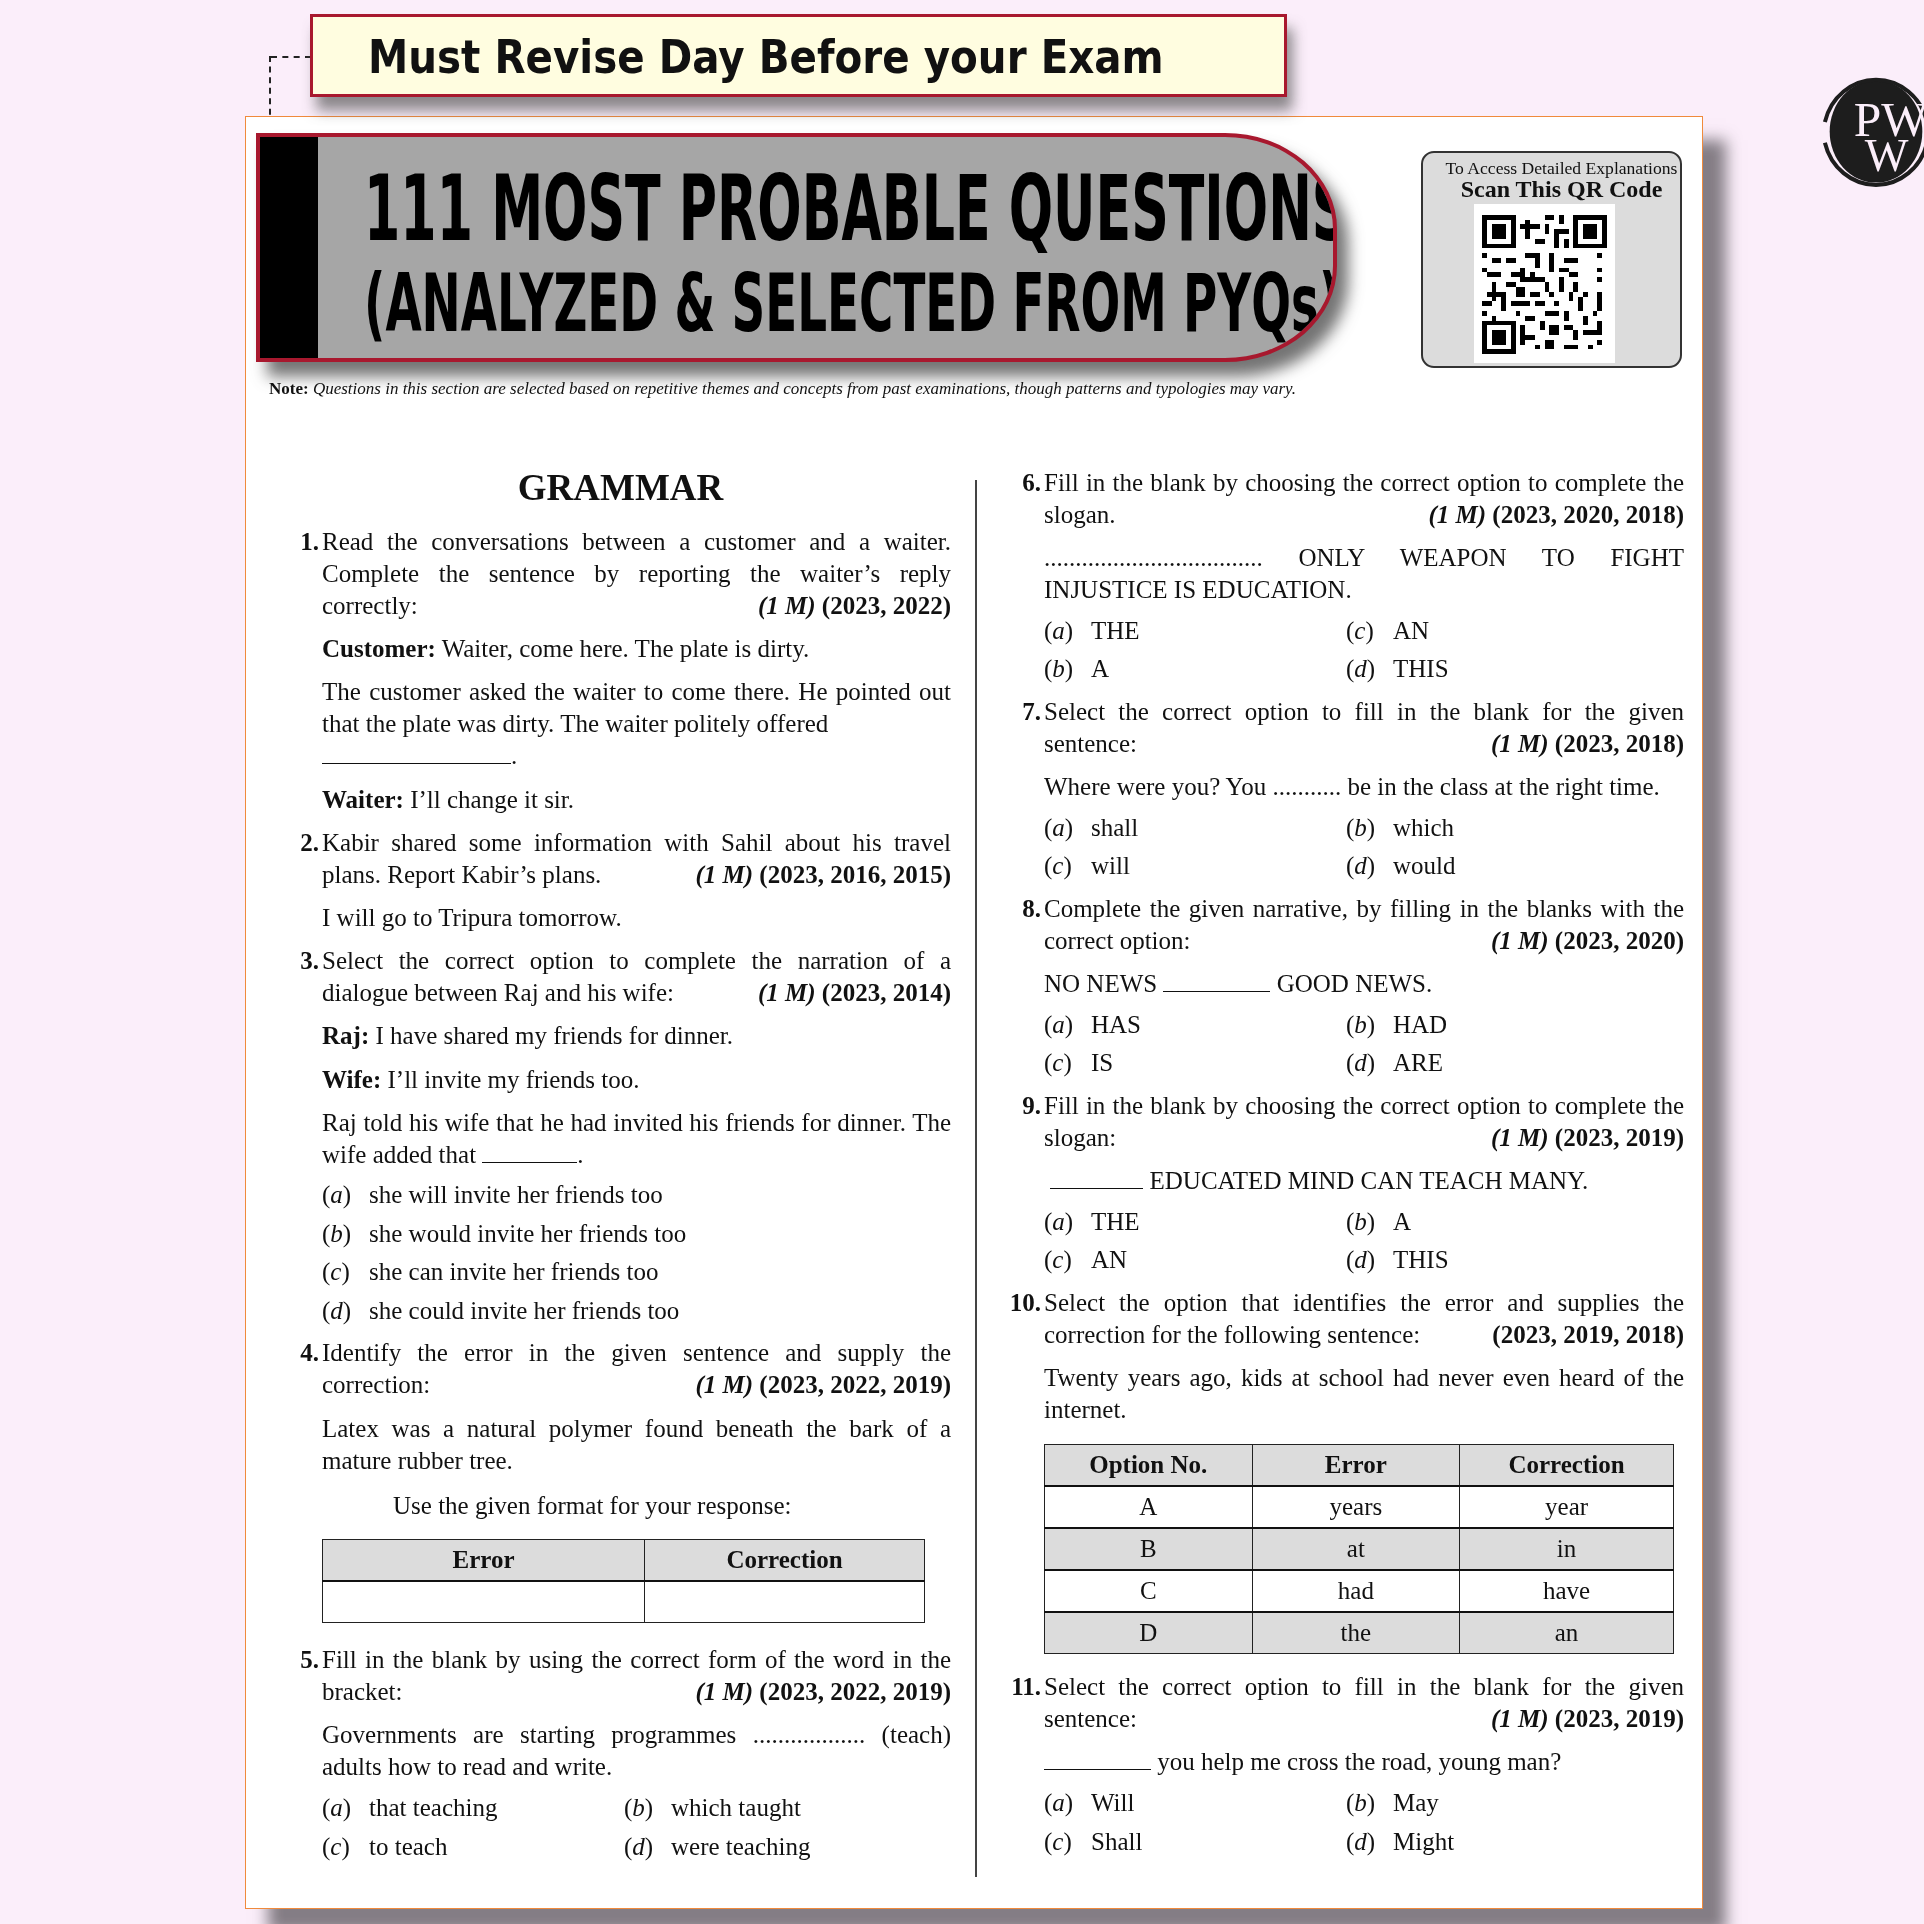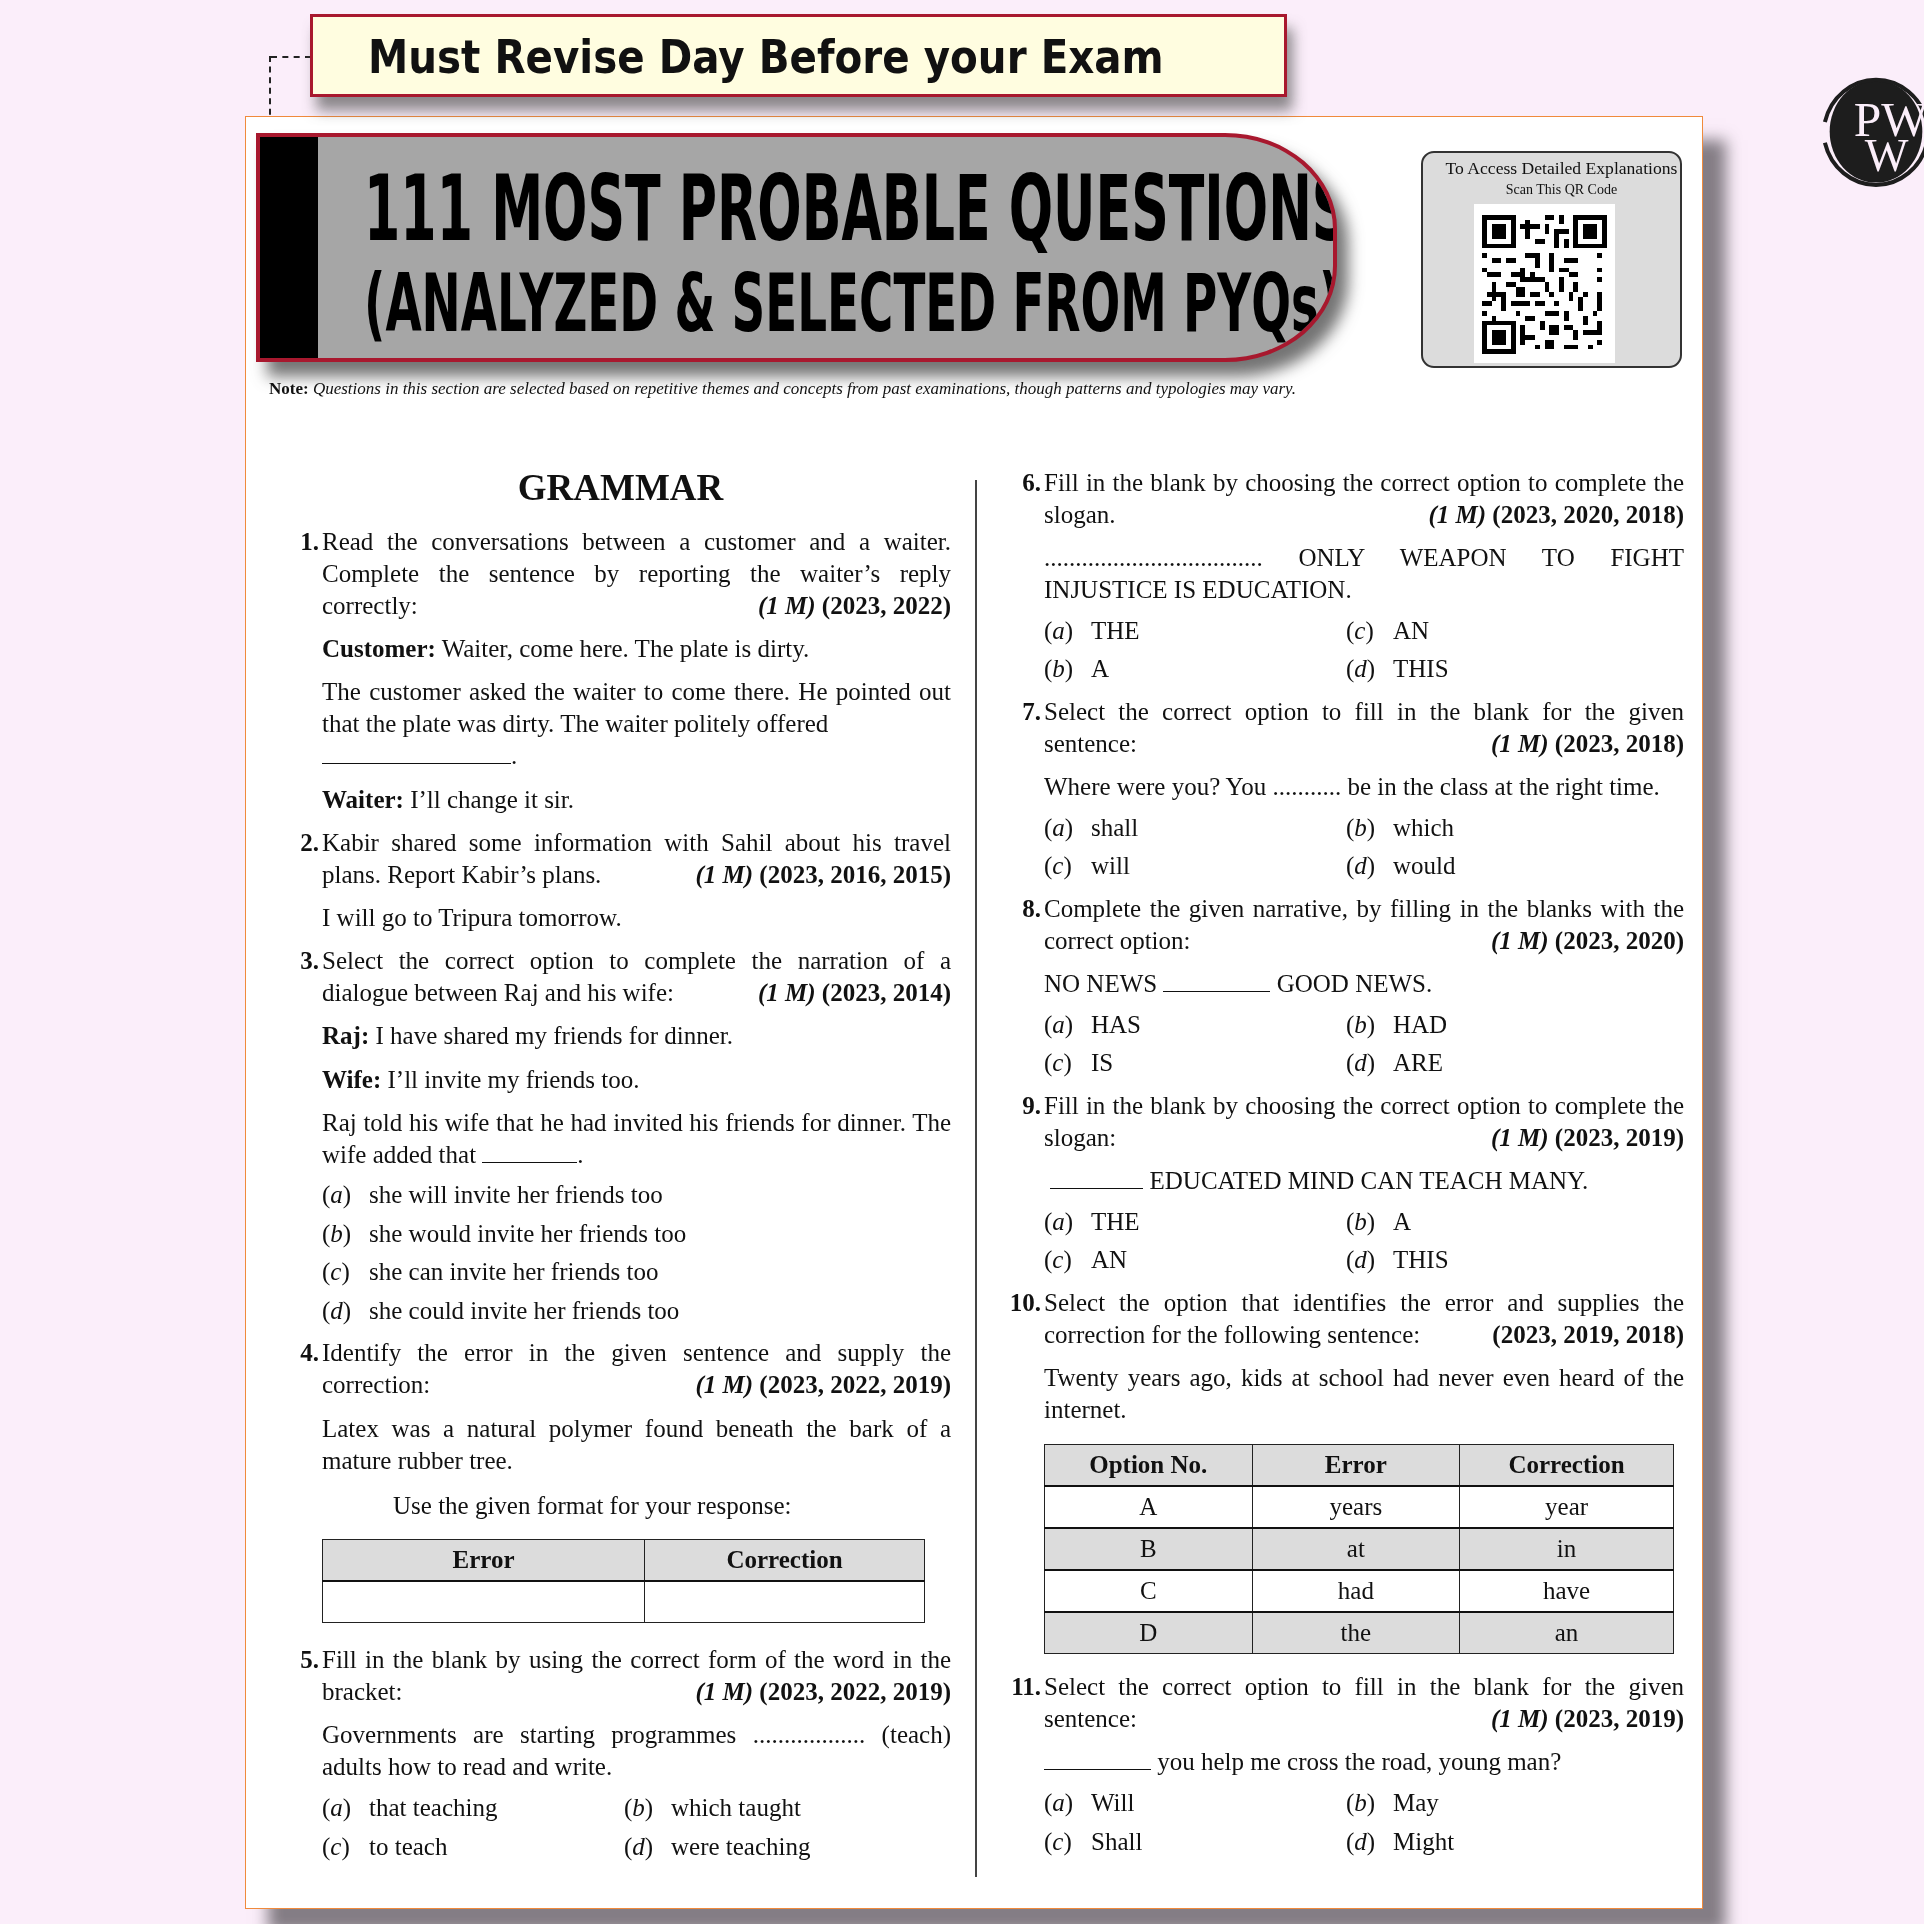--- a/index.html
+++ b/index.html
@@ -31,21 +31,21 @@
   .title-banner .bar { position:absolute; left:0; top:0; width:58px; height:100%; background:#000; }
   .title-line { position:absolute; left:104px; font-family:"DejaVu Sans", sans-serif; font-weight:bold;
                 color:#000; white-space:nowrap; transform-origin:left top; }
   .title-line.l1 { top:19px; font-size:90px; transform:scaleX(0.58); }
   .title-line.l2 { top:120px; font-size:80px; transform:scaleX(0.585); }
 
   
   .qr-box { left:1421px; top:151px; width:261px; height:217px; background:#dcdcdc;
             border:2.4px solid #333; border-radius:13px; box-sizing:border-box; text-align:center;padding-left:20px; }
   .qr-line1 { font-size:17.6px; margin-top:4.8px; line-height:21px; }
-  .qr-line2 { font-size:14px; font-weight:normal; line-height:21px; }
+  .qr-line2 { font-size:24px; font-weight:bold; line-height:21px; }
   .qr-img { position:absolute; left:51px; top:51px; width:141px; height:159px; background:#fff; }
   .qr-img svg { position:absolute; left:8px; top:9.6px; }
 
   
   .logo { left:1820px; top:74px; width:112px; height:115px; }
 
   
   .note { left:269px; top:379px; font-size:17px; white-space:nowrap; }
   .note b { font-weight:bold; }
   .note i { font-style:italic; }

